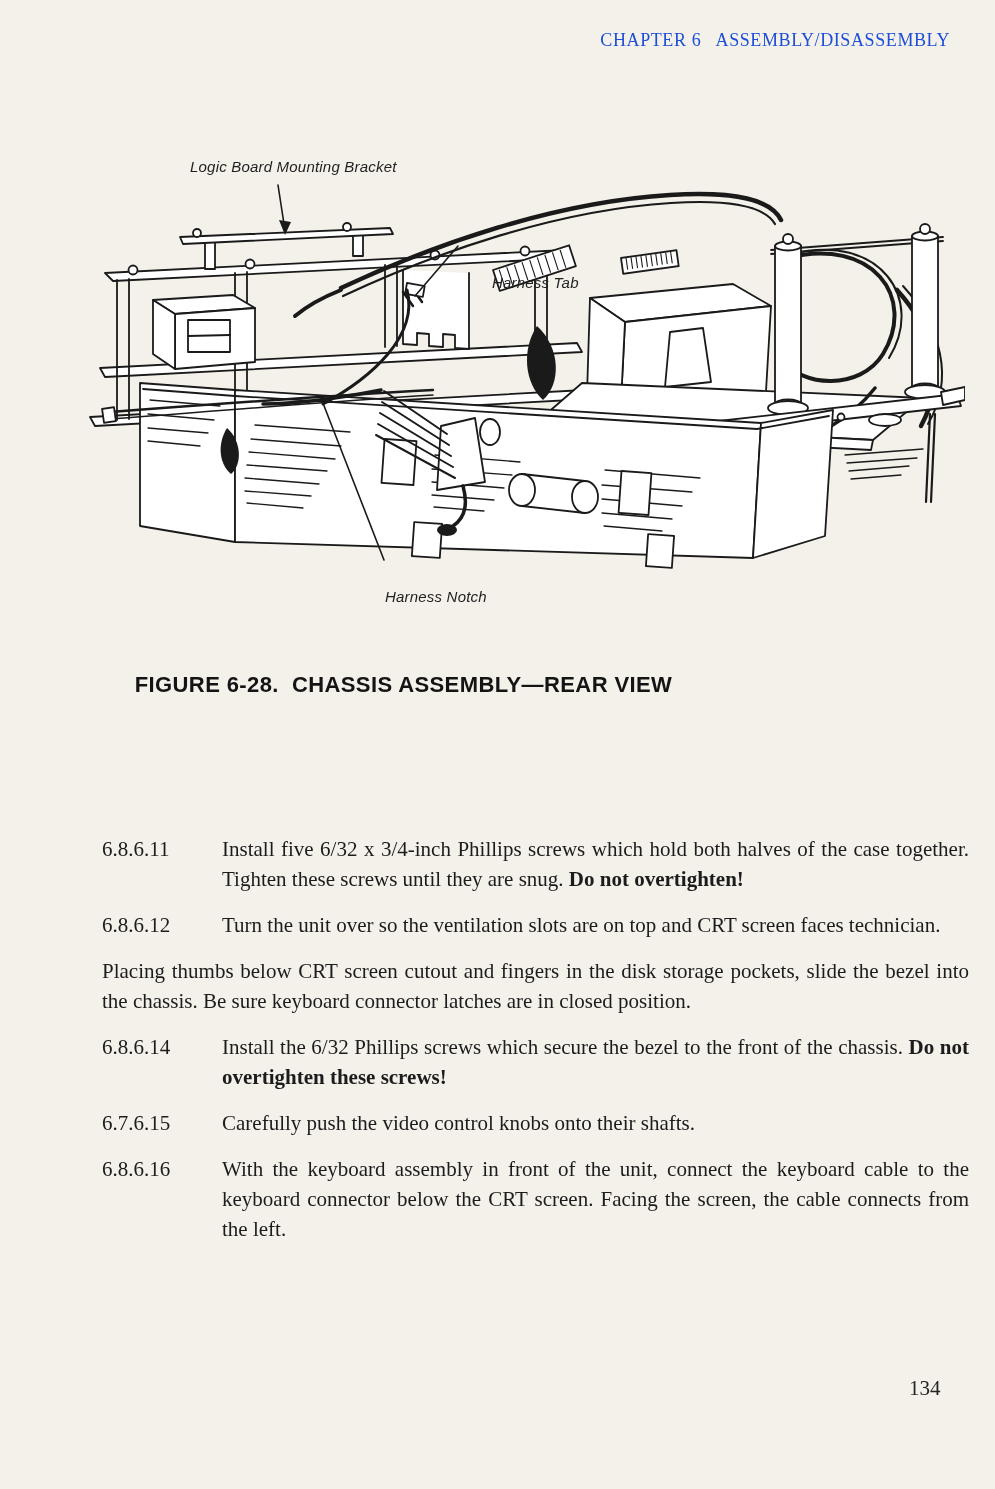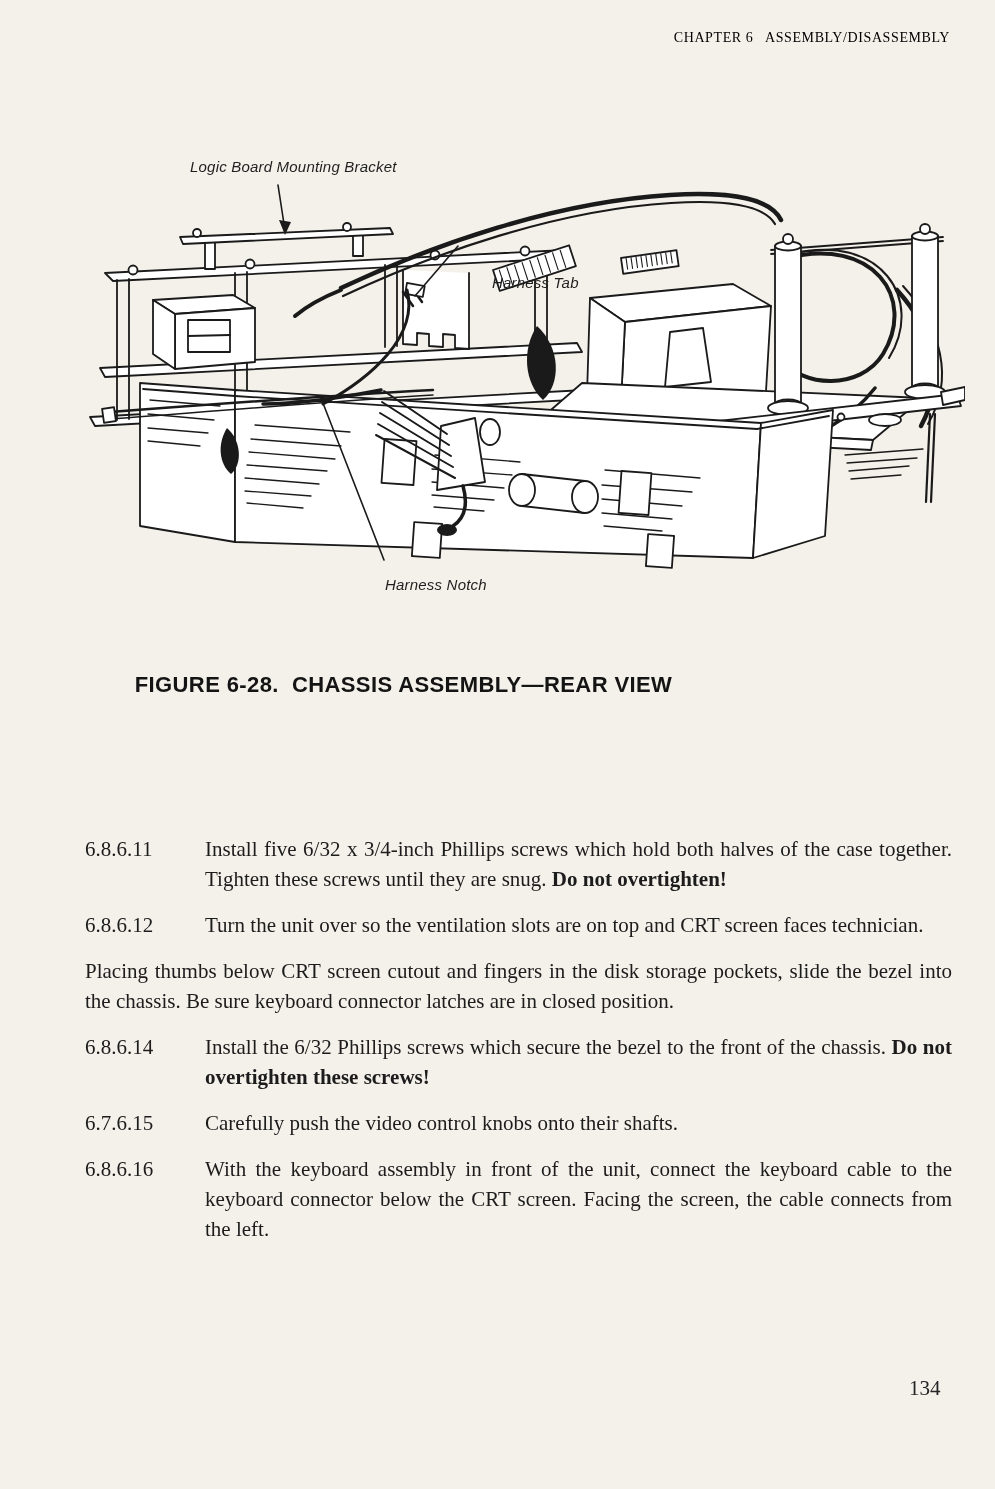--- a/index.html
+++ b/index.html
@@ -1,29 +1,29 @@
 <!DOCTYPE html>
 <html><head>
 <meta charset="utf-8">
 <style>
   html,body{margin:0;padding:0;background:#9a9a9a;}
   .page{position:relative;width:995px;height:1489px;background:#f4f1ea;
         font-family:"Liberation Serif",serif;color:#1c1c1c;overflow:hidden;margin:0 auto;}
-  .header{position:absolute;top:30px;right:45px;font-size:14px;letter-spacing:.6px;
-          white-space:pre;color:#000000;}
+  .header{position:absolute;top:30px;right:45px;font-size:18px;letter-spacing:.6px;
+          white-space:pre;color:#1d4ed8;}
   .figure-svg{position:absolute;left:85px;top:140px;}
   .fig-label{position:absolute;font-family:"Liberation Sans",sans-serif;font-size:15px;
              color:#1f1f1f;white-space:nowrap;letter-spacing:.2px;font-style:italic;}
   .lbl-bracket{left:190px;top:158px;}
   .lbl-tab{left:492px;top:226px;margin-top:48px;}
-  .lbl-notch{left:385px;top:576px;}
+  .lbl-notch{left:385px;top:588px;}
   .caption{position:absolute;top:672px;left:0;width:807px;text-align:center;
            font-family:"Liberation Sans",sans-serif;font-weight:bold;font-size:22px;
            letter-spacing:.4px;white-space:pre;color:#141414;}
-  .steps{position:absolute;top:834px;left:85px;width:867px;font-family:Liberation Serif, serif;}
+  .steps{position:absolute;top:834px;left:102px;width:867px;font-family:Liberation Serif, serif;}
   .step{display:flex;margin-bottom:16px;font-size:21px;line-height:30px;}
   .step-num{width:120px;flex:none;}
   .step-text{flex:1;text-align:justify;}
   .step-text strong{font-weight:bold;}
   .page-number{position:absolute;top:1376px;left:909px;font-size:21px;color:#242424;}
 </style>
 </head>
 <body>
 
 <div class="page">

